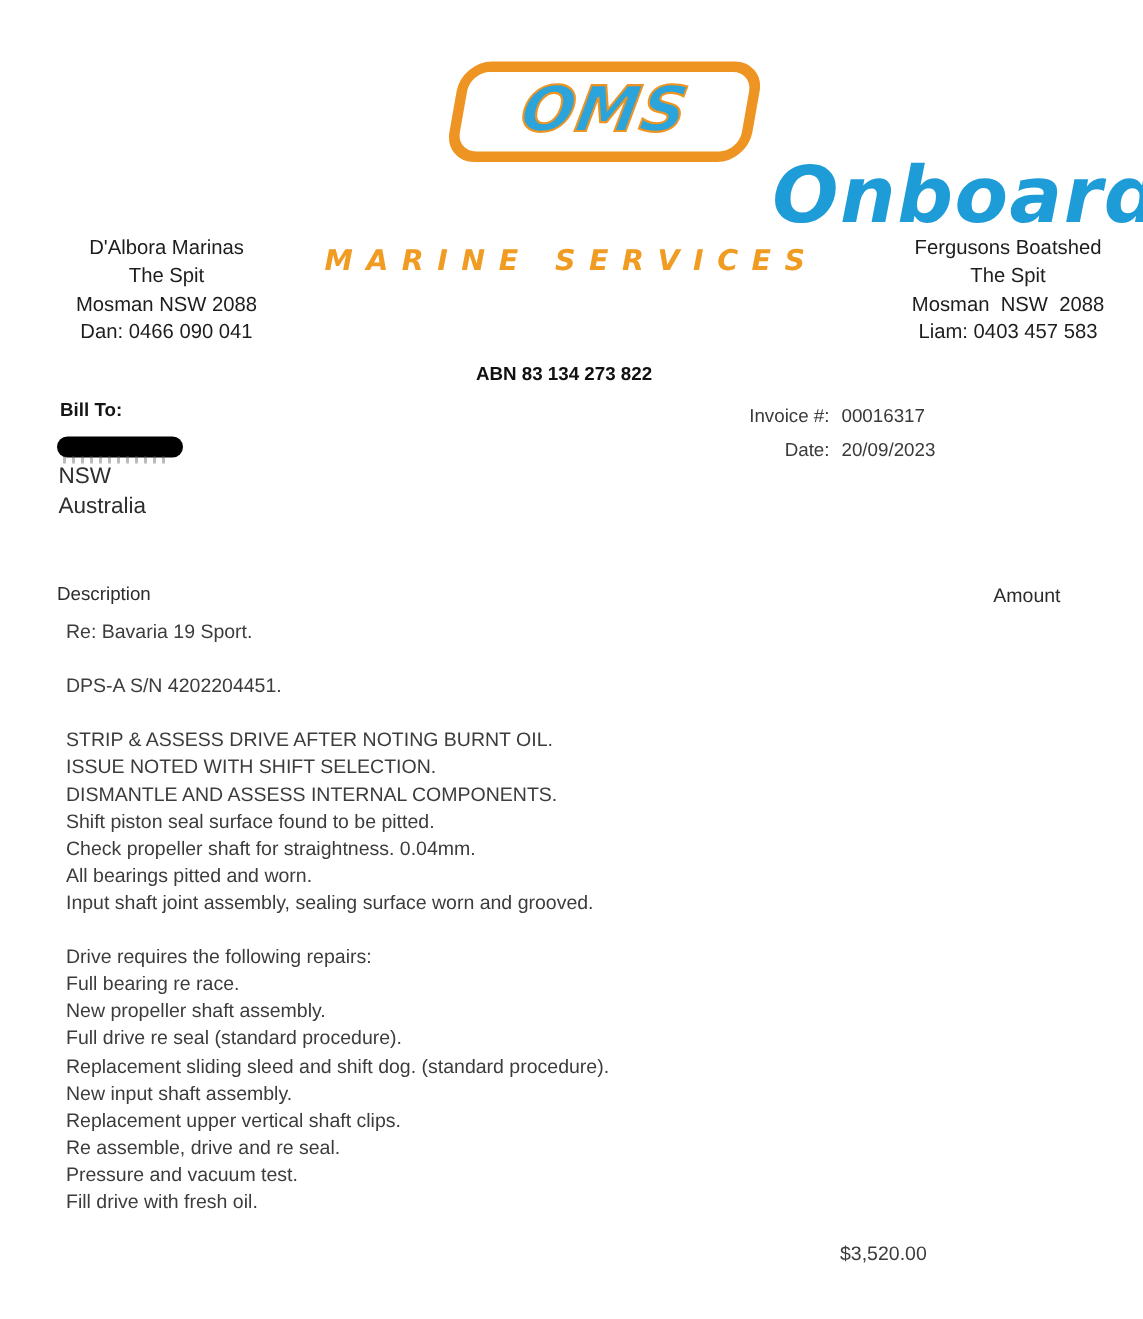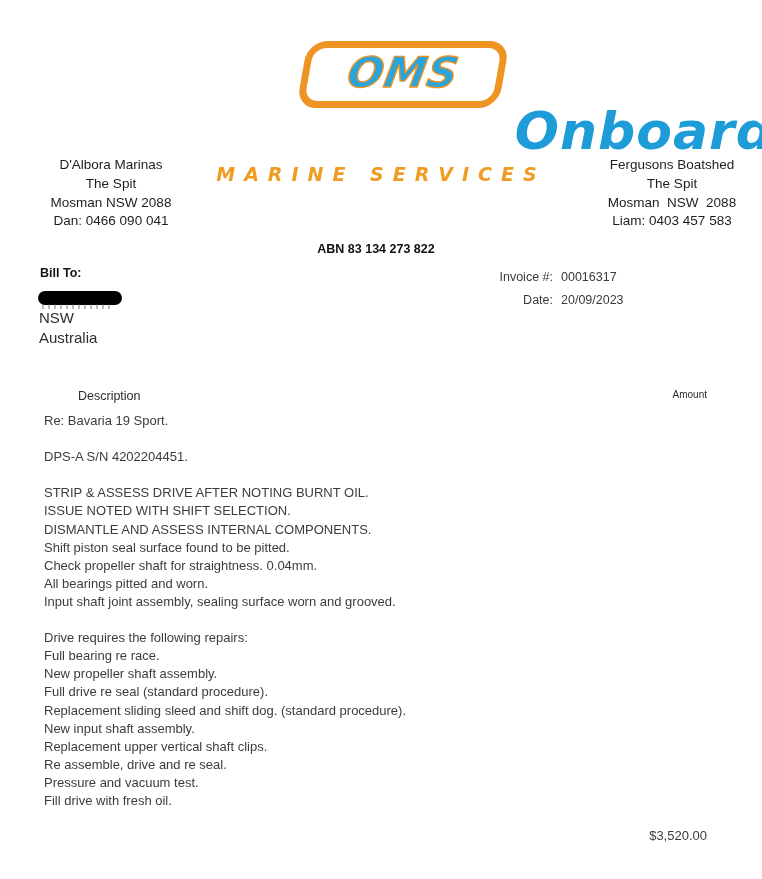--- a/index.html
+++ b/index.html
@@ -135,43 +135,42 @@
     color: #2e2e2e;
   }
   .billto-line { height: 19.5px; white-space: pre-wrap; }
 
   
   .desc-header {
     position: absolute;
     left: 38px; top: 389px;
     font-size: 12.5px;
     color: #2c2c2c;
-    margin-left: 40px;
   }
   .amount-header {
     position: absolute;
     left: 560px; top: 389px;
     width: 147px;
     text-align: right;
-    font-size: 10px;
+    font-size: 13px;
     color: #2c2c2c;
   }
   .desc-lines {
     position: absolute;
     left: 44px; top: 412px;
     width: 520px;
     font-size: 13px;
     color: #3c3c3c;
   }
   .desc-line { height: 18.1px; line-height: 18.1px; white-space: pre-wrap; }
   .amount-value {
     position: absolute;
     left: 560px; top: 828px;
     width: 147px;
-    text-align: right;
+    text-align: left;
     font-size: 13px;
     color: #3c3c3c;
   }
 </style>
 </head>
 <body>
 
 <div class="page">
 
   <div class="logo-oms-box">

